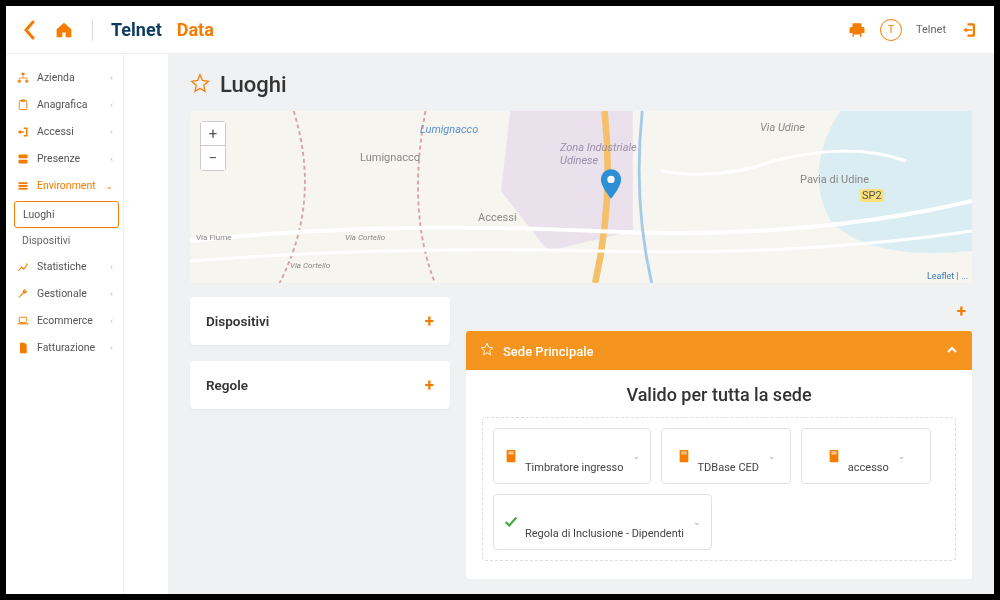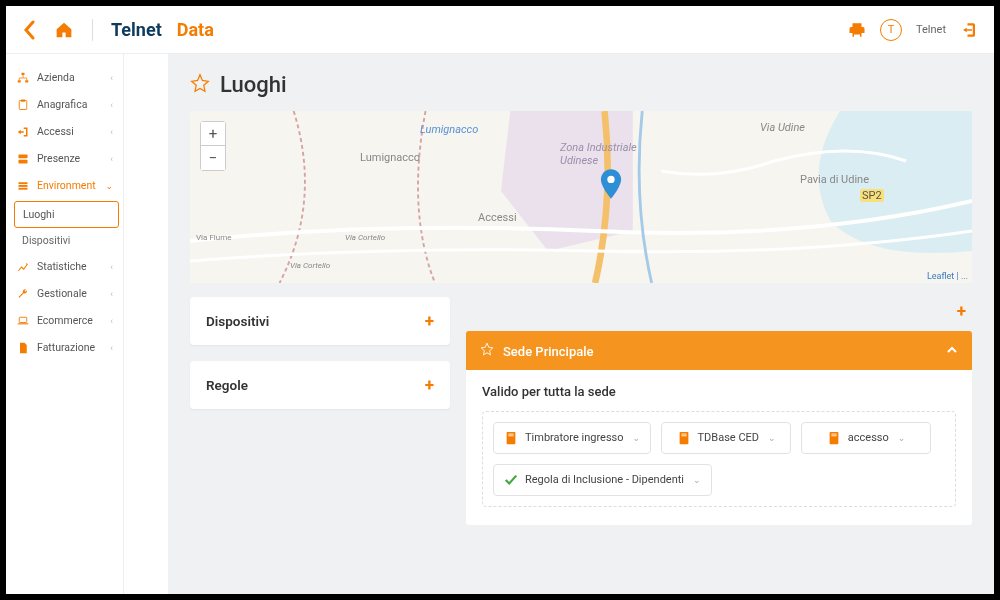--- a/index.html
+++ b/index.html
@@ -52,26 +52,26 @@
 .card-head .title { font-size: 13.5px; font-weight: 600; color: #333; }
 .card-head .plus { margin-left: auto; color: #f47c00; font-size: 17px; font-weight: 700; cursor: pointer; }
 
 .right-plus { text-align: right; padding: 4px 6px 10px; }
 .right-plus span { color: #f47c00; font-size: 17px; font-weight: 700; cursor: pointer; }
 
 .orange-panel { background: #f5941e; color: #fff; border-radius: 3px 3px 0 0; padding: 11px 14px; display: flex; align-items: flex-end; gap: 9px; font-size: 13px; font-weight: 500; }
 .orange-panel .chev-up { margin-left: auto; cursor: pointer; }
 
 .panel-body { background: #fff; padding: 14px 16px 18px; border-radius: 0 0 3px 3px; }
-.panel-sub { font-size: 13px; color: #333; font-weight: 500; margin-bottom: 12px; }
+.panel-sub { text-align: center; font-size: 18px; color: #333; font-weight: 500; margin-bottom: 12px; }
 .chip-area { border: 1px dashed #ddd; border-radius: 4px; padding: 10px; display: flex; flex-wrap: wrap; gap: 10px; }
 .chip { border: 1px solid #e2e2e2; border-radius: 4px; padding: 8px 10px; display: flex; align-items: center; gap: 7px; font-size: 11px; color: #444; min-width: 130px; justify-content: center; cursor: pointer; background: #fff; }
 .chip .cico { color: #f47c00; display: flex; }
 .chip .cico.green { color: #3fa83f; }
-.chip .clabel { text-align: center; line-height: 1.25; }
+.chip .clabel { text-align: center; line-height: 1.25; margin-top: 24px; }
 .chip .cchev { color: #aaa; font-size: 9px; margin-left: 2px; }
 </style>
 </head>
 <body>
 
 <div class="frame">
   <div class="topbar">
     <div class="left">
       <span class="icon-btn">
         <svg width="14" height="20" viewBox="0 0 12 20">

